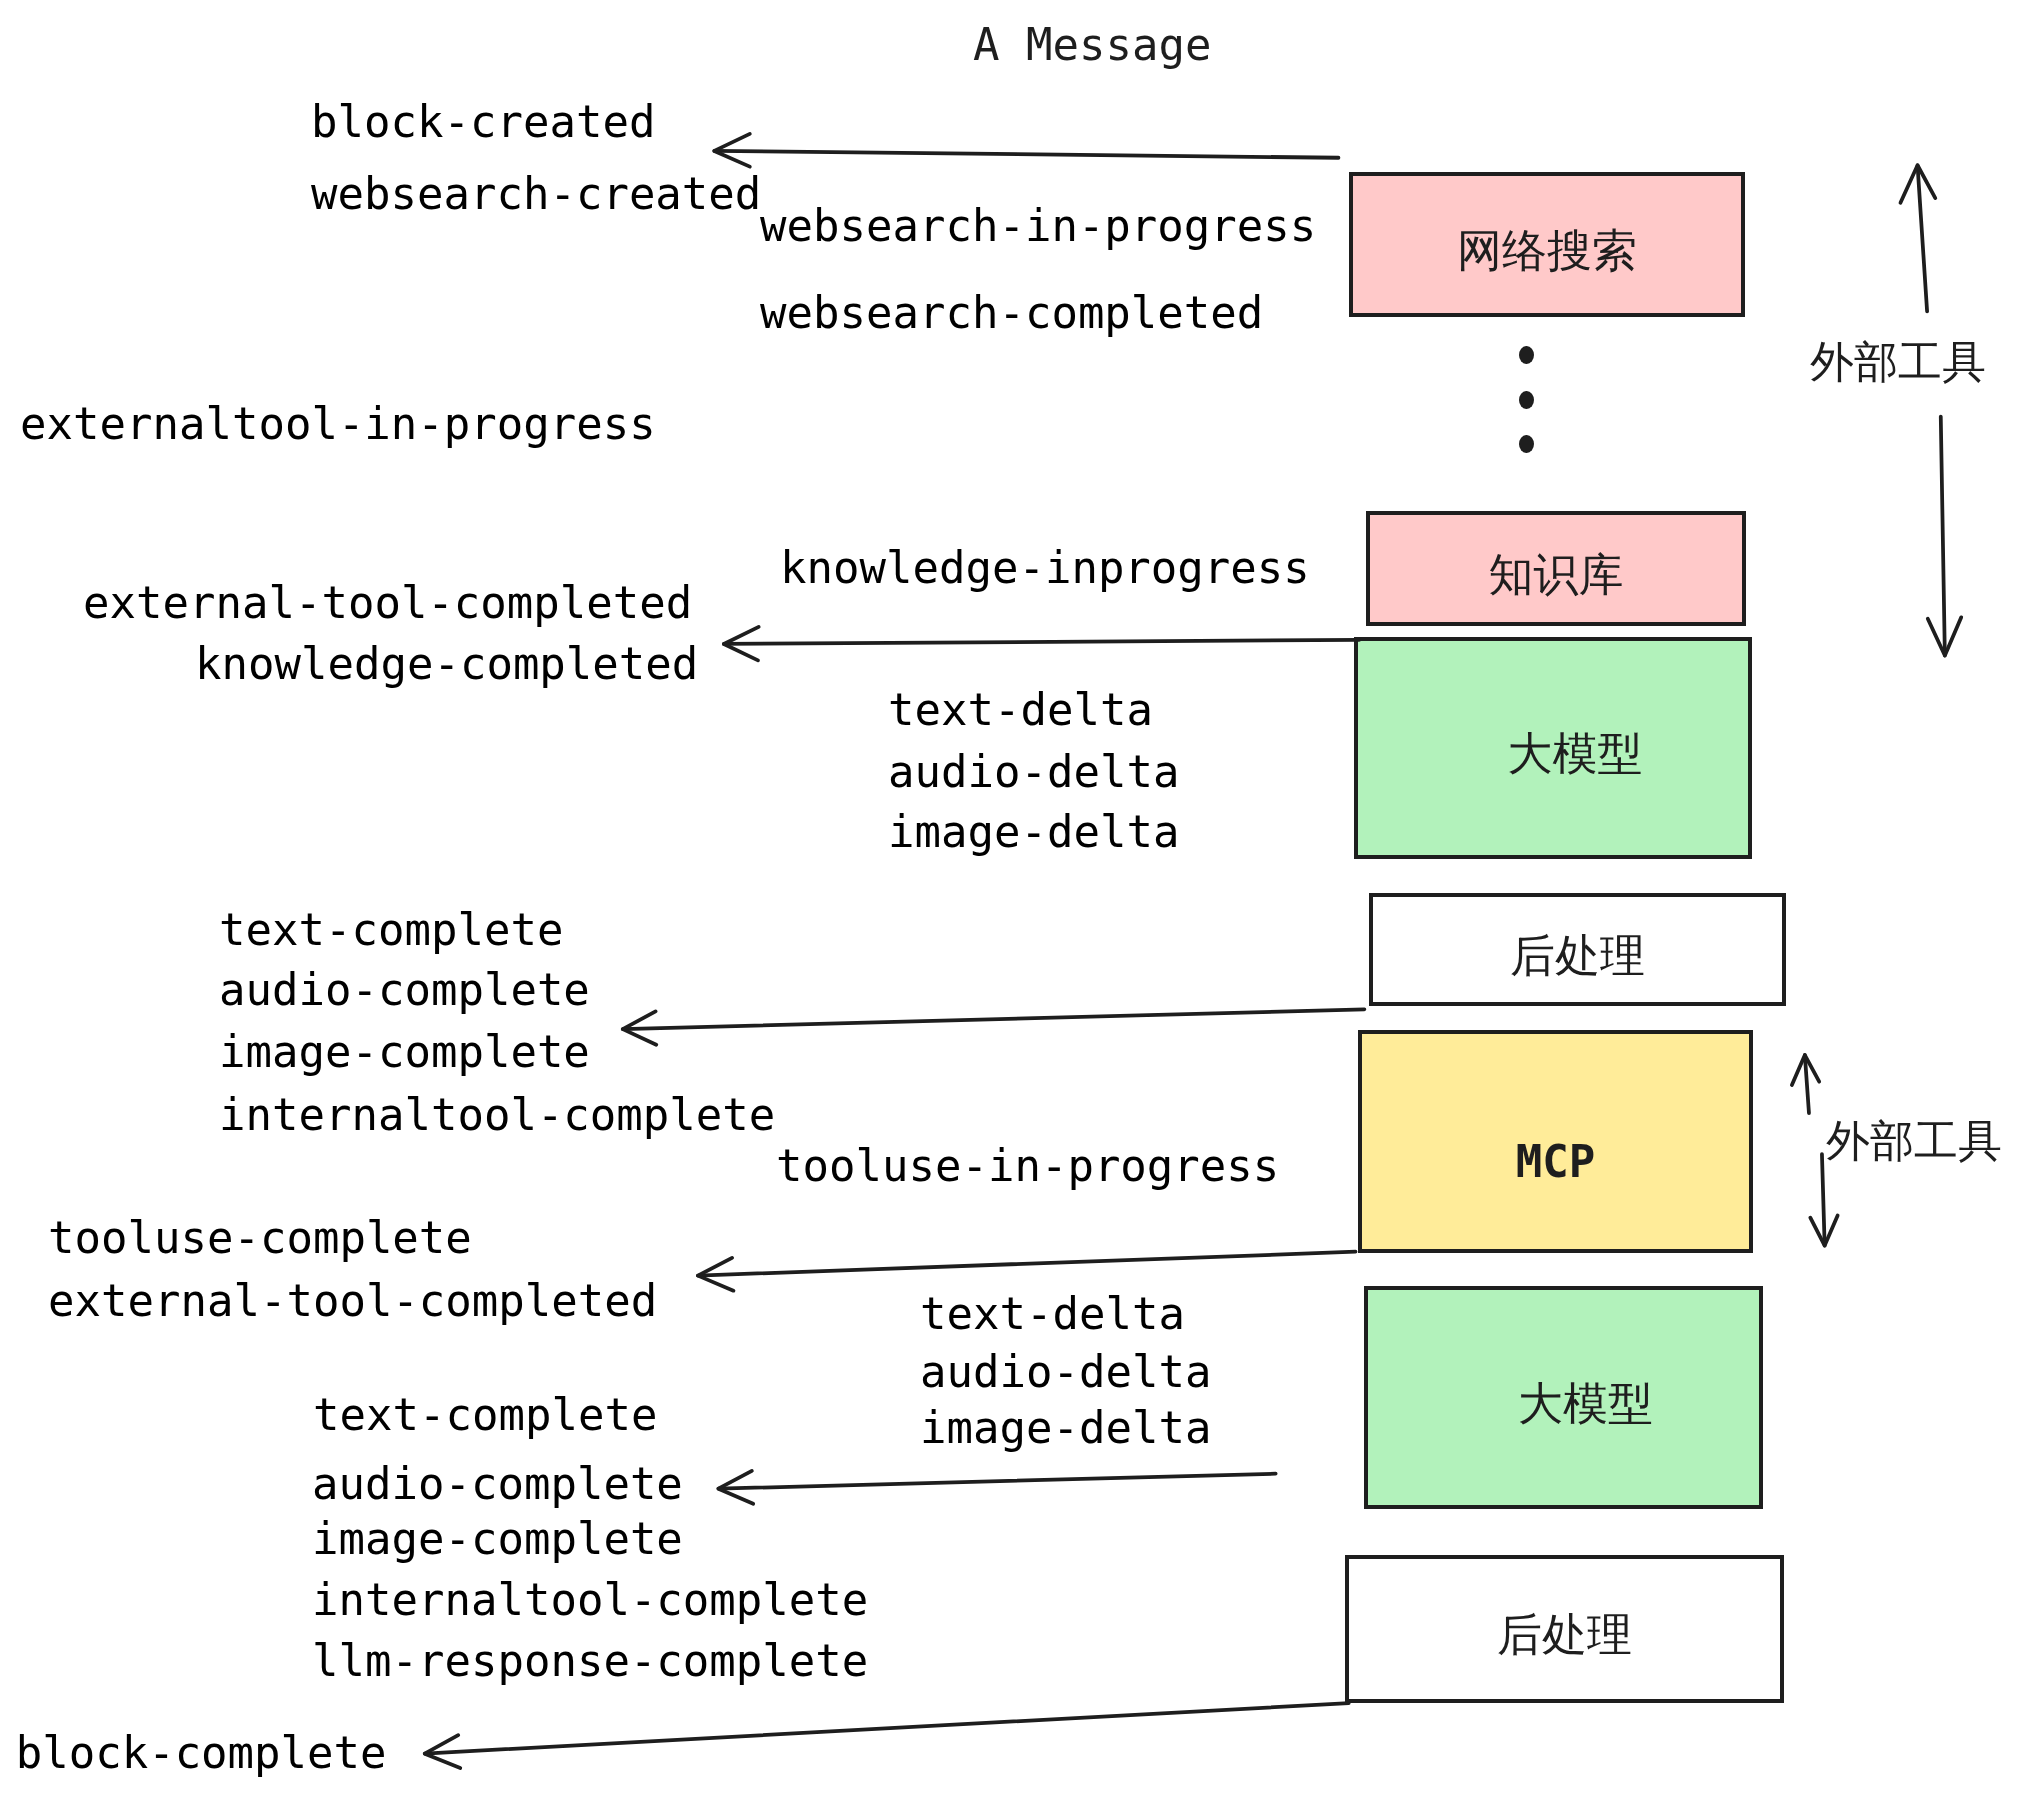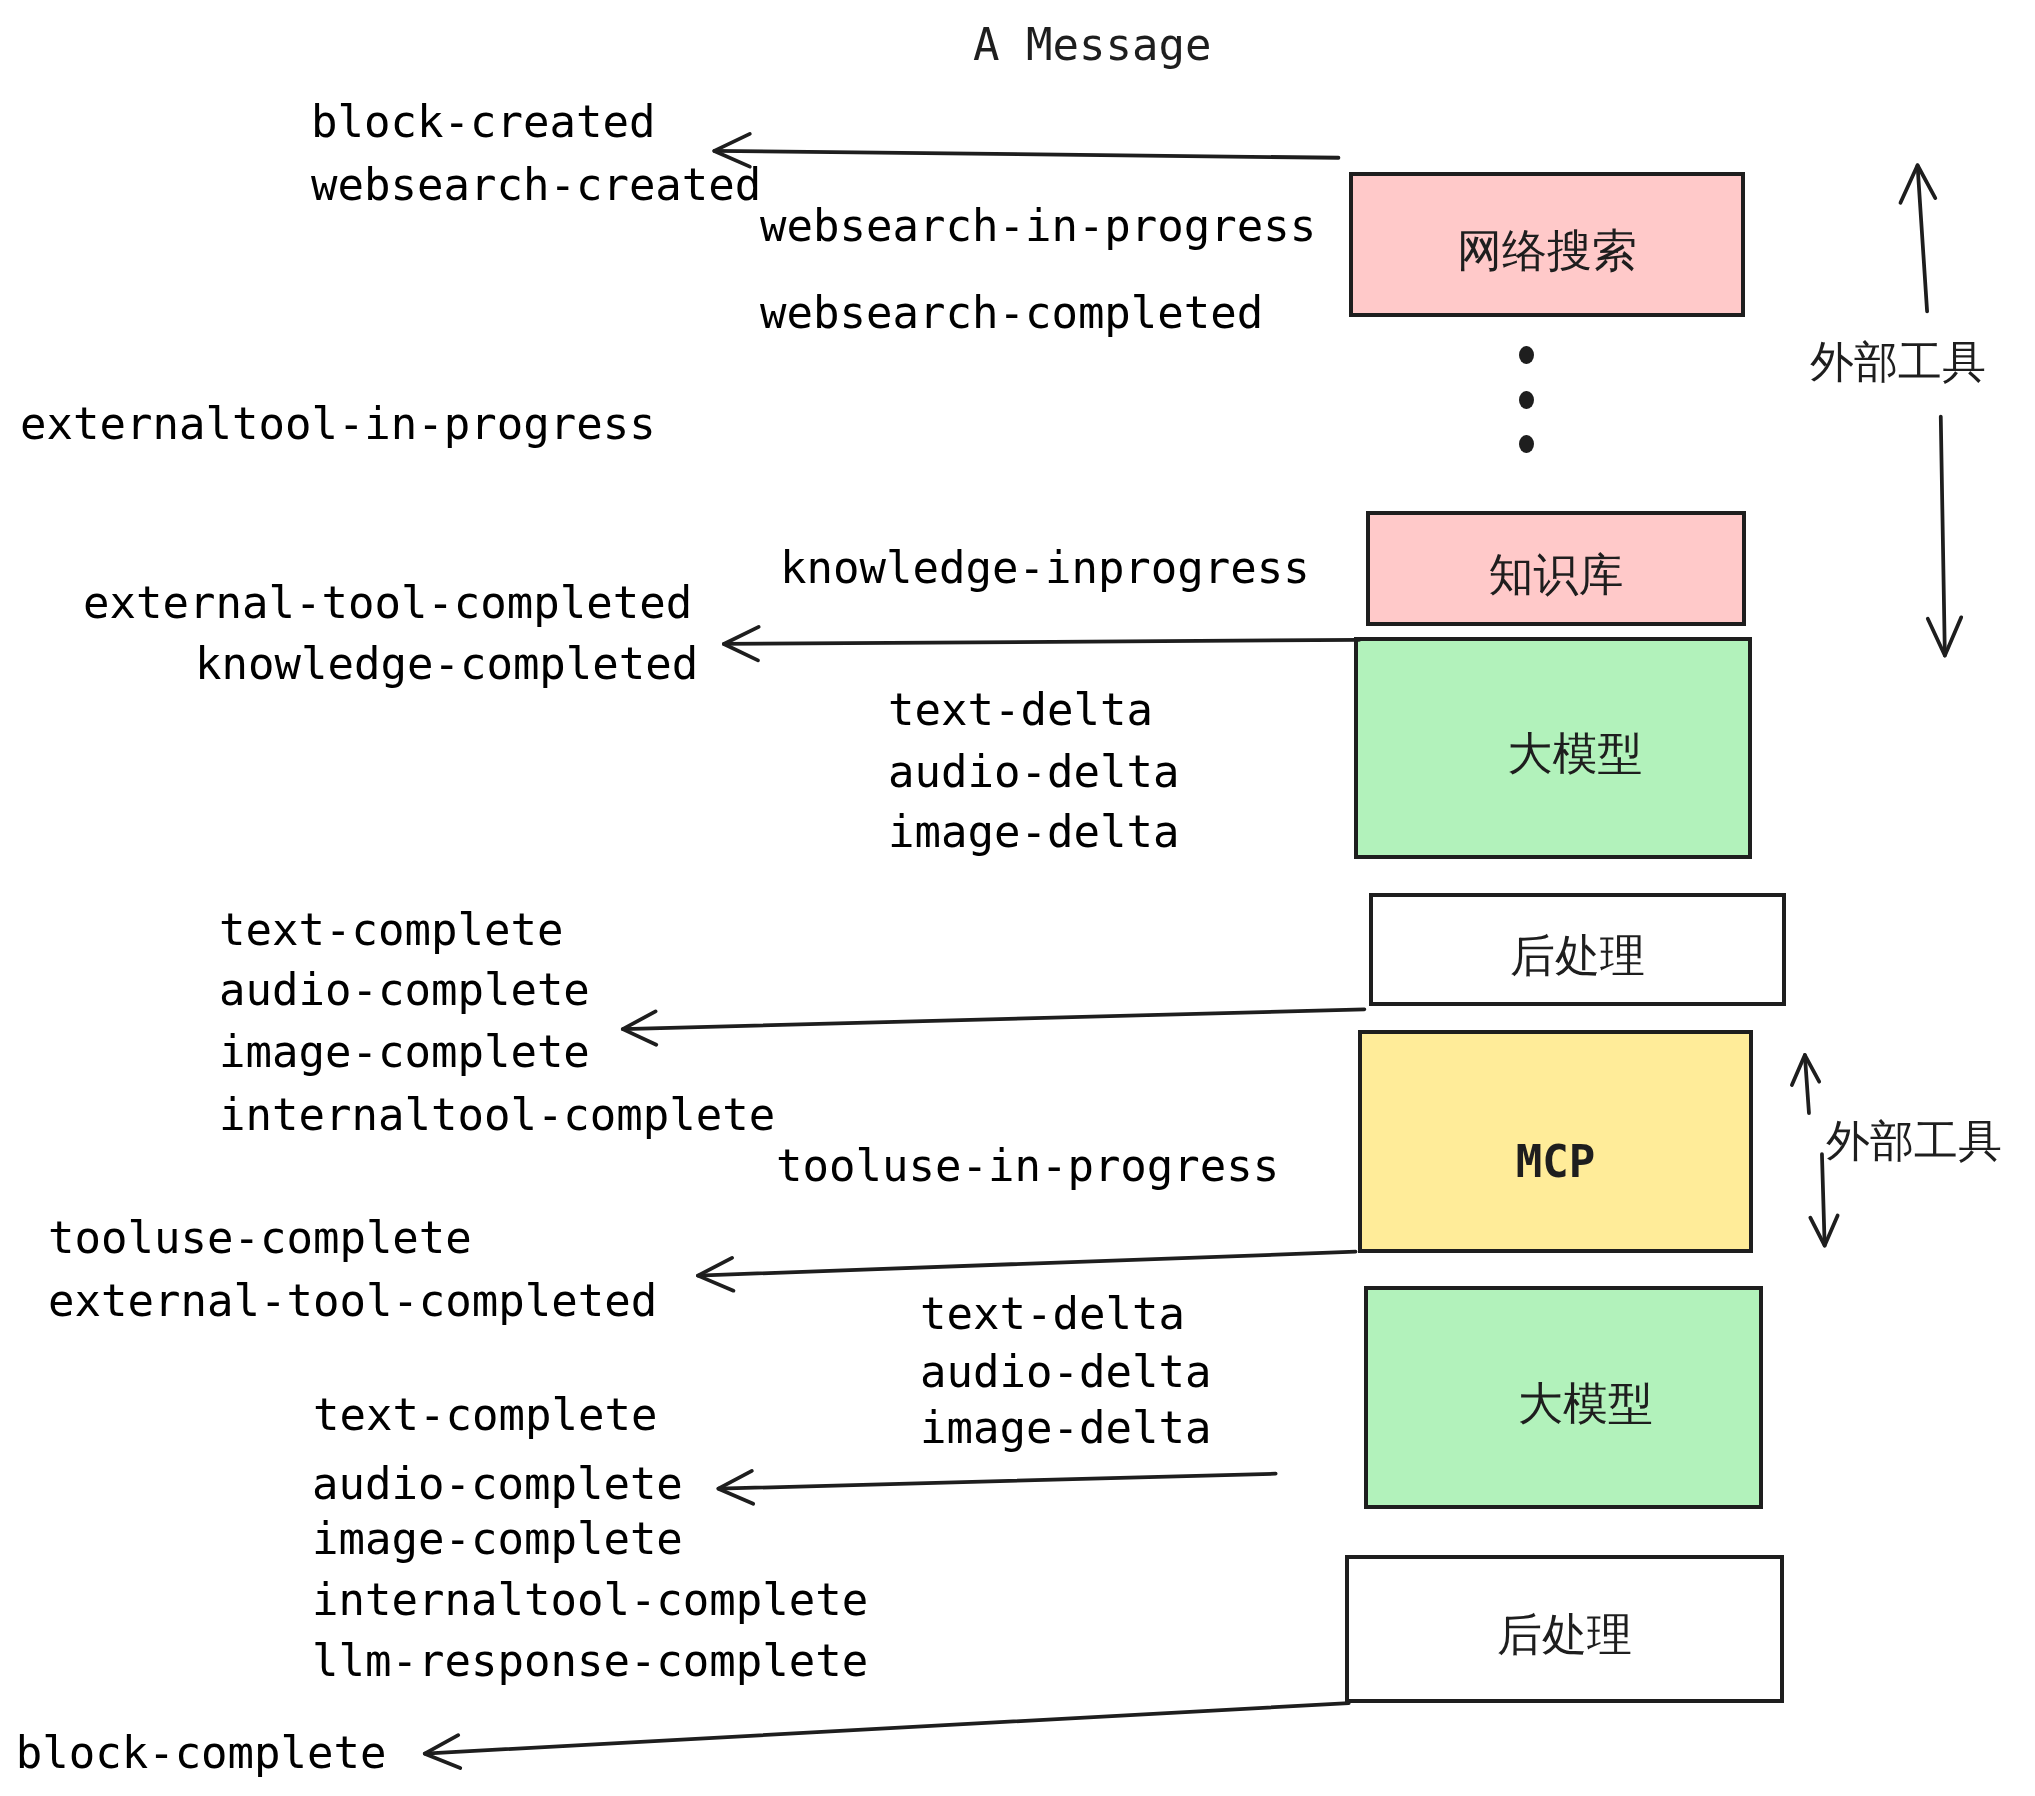--- a/index.html
+++ b/index.html
@@ -76,21 +76,21 @@
   }
 </style>
 </head>
 <body>
 
 <div class="canvas">
 
   <div class="title">A Message</div>
 
   <div class="ev" style="left:311px;top:100px">block-created</div>
-  <div class="ev" style="left:311px;top:163px">websearch-created</div>
+  <div class="ev" style="left:311px;top:172px">websearch-created</div>
   <div class="ev" style="left:760px;top:204px">websearch-in-progress</div>
   <div class="ev" style="left:760px;top:291px">websearch-completed</div>
   <div class="ev" style="left:20px;top:402px">externaltool-in-progress</div>
   <div class="ev" style="left:780px;top:546px">knowledge-inprogress</div>
   <div class="ev" style="left:83px;top:581px">external-tool-completed</div>
   <div class="ev" style="left:195px;top:642px">knowledge-completed</div>
 
   <div class="ev" style="left:888px;top:688px">text-delta</div>
   <div class="ev" style="left:888px;top:750px">audio-delta</div>
   <div class="ev" style="left:888px;top:810px">image-delta</div>

